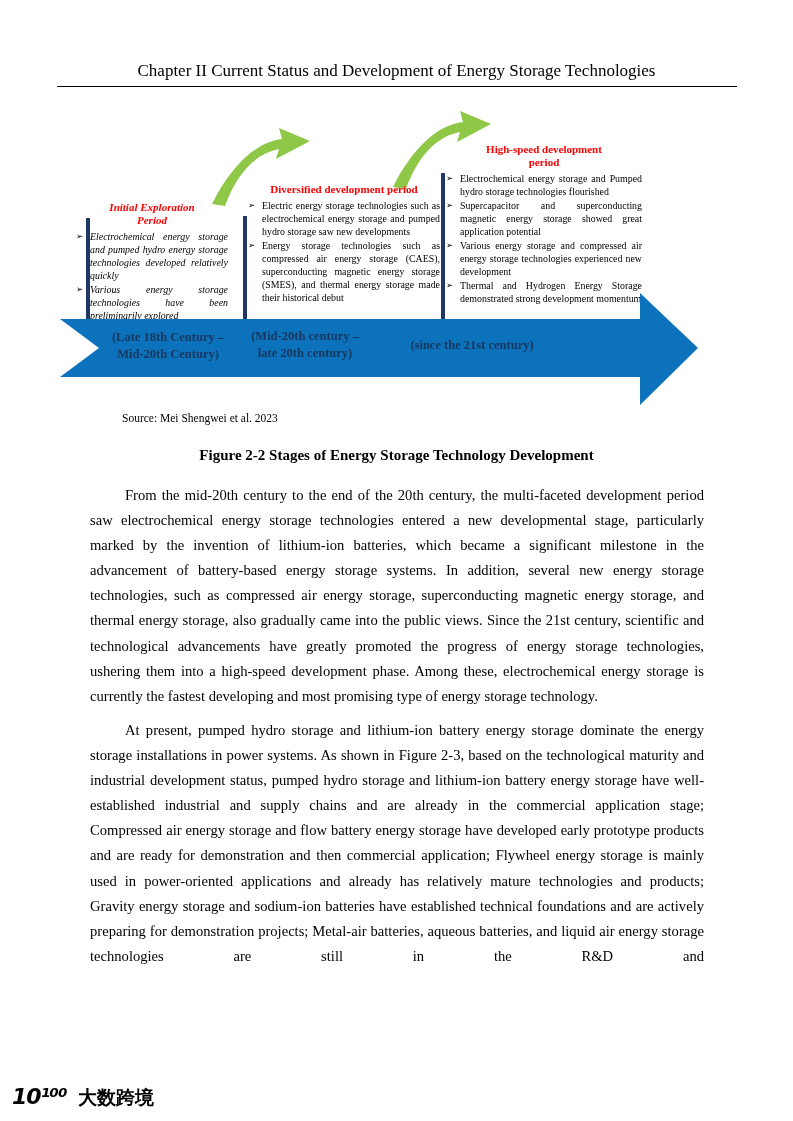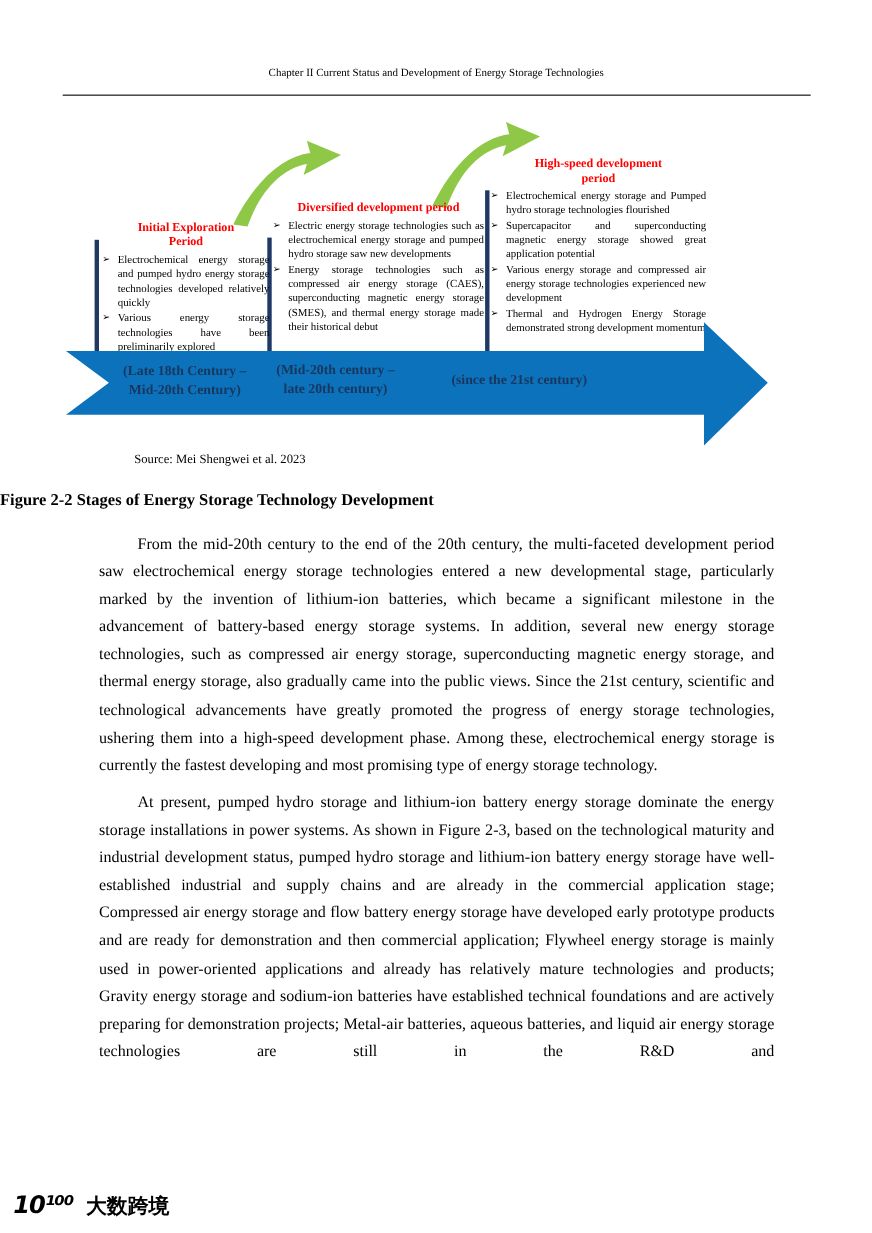--- a/index.html
+++ b/index.html
@@ -7,37 +7,37 @@
     position:relative;
     width:793px;height:1121px;
     background:#ffffff;
     font-family:"Liberation Serif", serif;
     color:#000;
     overflow:hidden;
   }
   
   .header{
     position:absolute;top:61px;left:0;width:100%;
-    text-align:center;font-size:10px;
+    text-align:center;font-size:17px;
   }
   .header-rule{
     position:absolute;top:86px;left:57px;width:680px;height:0;
     border-top:1.6px solid #000;
   }
   
   .figure{position:absolute;left:60px;top:105px;width:660px;height:305px;}
   .swoosh{position:absolute;}
   .swoosh.s1{left:152px;top:20px;width:100px;height:82px;}
   .swoosh.s2{left:330px;top:4px;width:106px;height:80px;}
   .vline{position:absolute;width:4px;background:#1f3864;}
   .vline.v1{left:26px;top:113px;height:117px;}
   .vline.v2{left:183px;top:111px;height:119px;}
   .vline.v3{left:381px;top:68px;height:162px;}
   .stage{position:absolute;}
-  .stage.s1{left:33px;top:96px;width:152px;}
+  .stage.s1{left:16px;top:96px;width:152px;font-style:italic;}
   .stage.s2{left:188px;top:78px;width:192px;}
   .stage.s3{left:386px;top:38px;width:196px;}
   .stage-title{
     color:#ff0000;font-weight:bold;font-size:11px;line-height:1.18;
     text-align:center;white-space:pre-line;margin-bottom:3px;
   }
   .bullet{display:flex;align-items:flex-start;margin:0 0 1px 0;}
   .bullet .marker{
     flex:0 0 14px;font-family:"DejaVu Sans", sans-serif;
     font-size:8.5px;line-height:13px;color:#000;
@@ -51,21 +51,21 @@
     position:absolute;color:#17375e;font-weight:bold;font-size:12.5px;
     line-height:16.5px;text-align:center;white-space:pre-line;width:170px;
   }
   .period.p1{left:23px;top:224px;}
   .period.p2{left:160px;top:223px;}
   .period.p3{left:327px;top:232px;}
   
   .source{position:absolute;left:122px;top:412px;font-size:11.5px;}
   .caption{
     position:absolute;left:0;top:447px;width:100%;
-    font-weight:bold;font-size:15px;
+    text-align:center;font-weight:bold;font-size:15px;
   }
   
   .bodypara{
     position:absolute;left:90px;width:614px;margin:0;
     font-size:14.6px;line-height:25.1px;
     text-align:justify;text-justify:inter-word;text-indent:35px;
   }
   .bodypara.pa1{top:483px;}
   .bodypara.pa2{top:718px;text-align-last:justify;}
   

